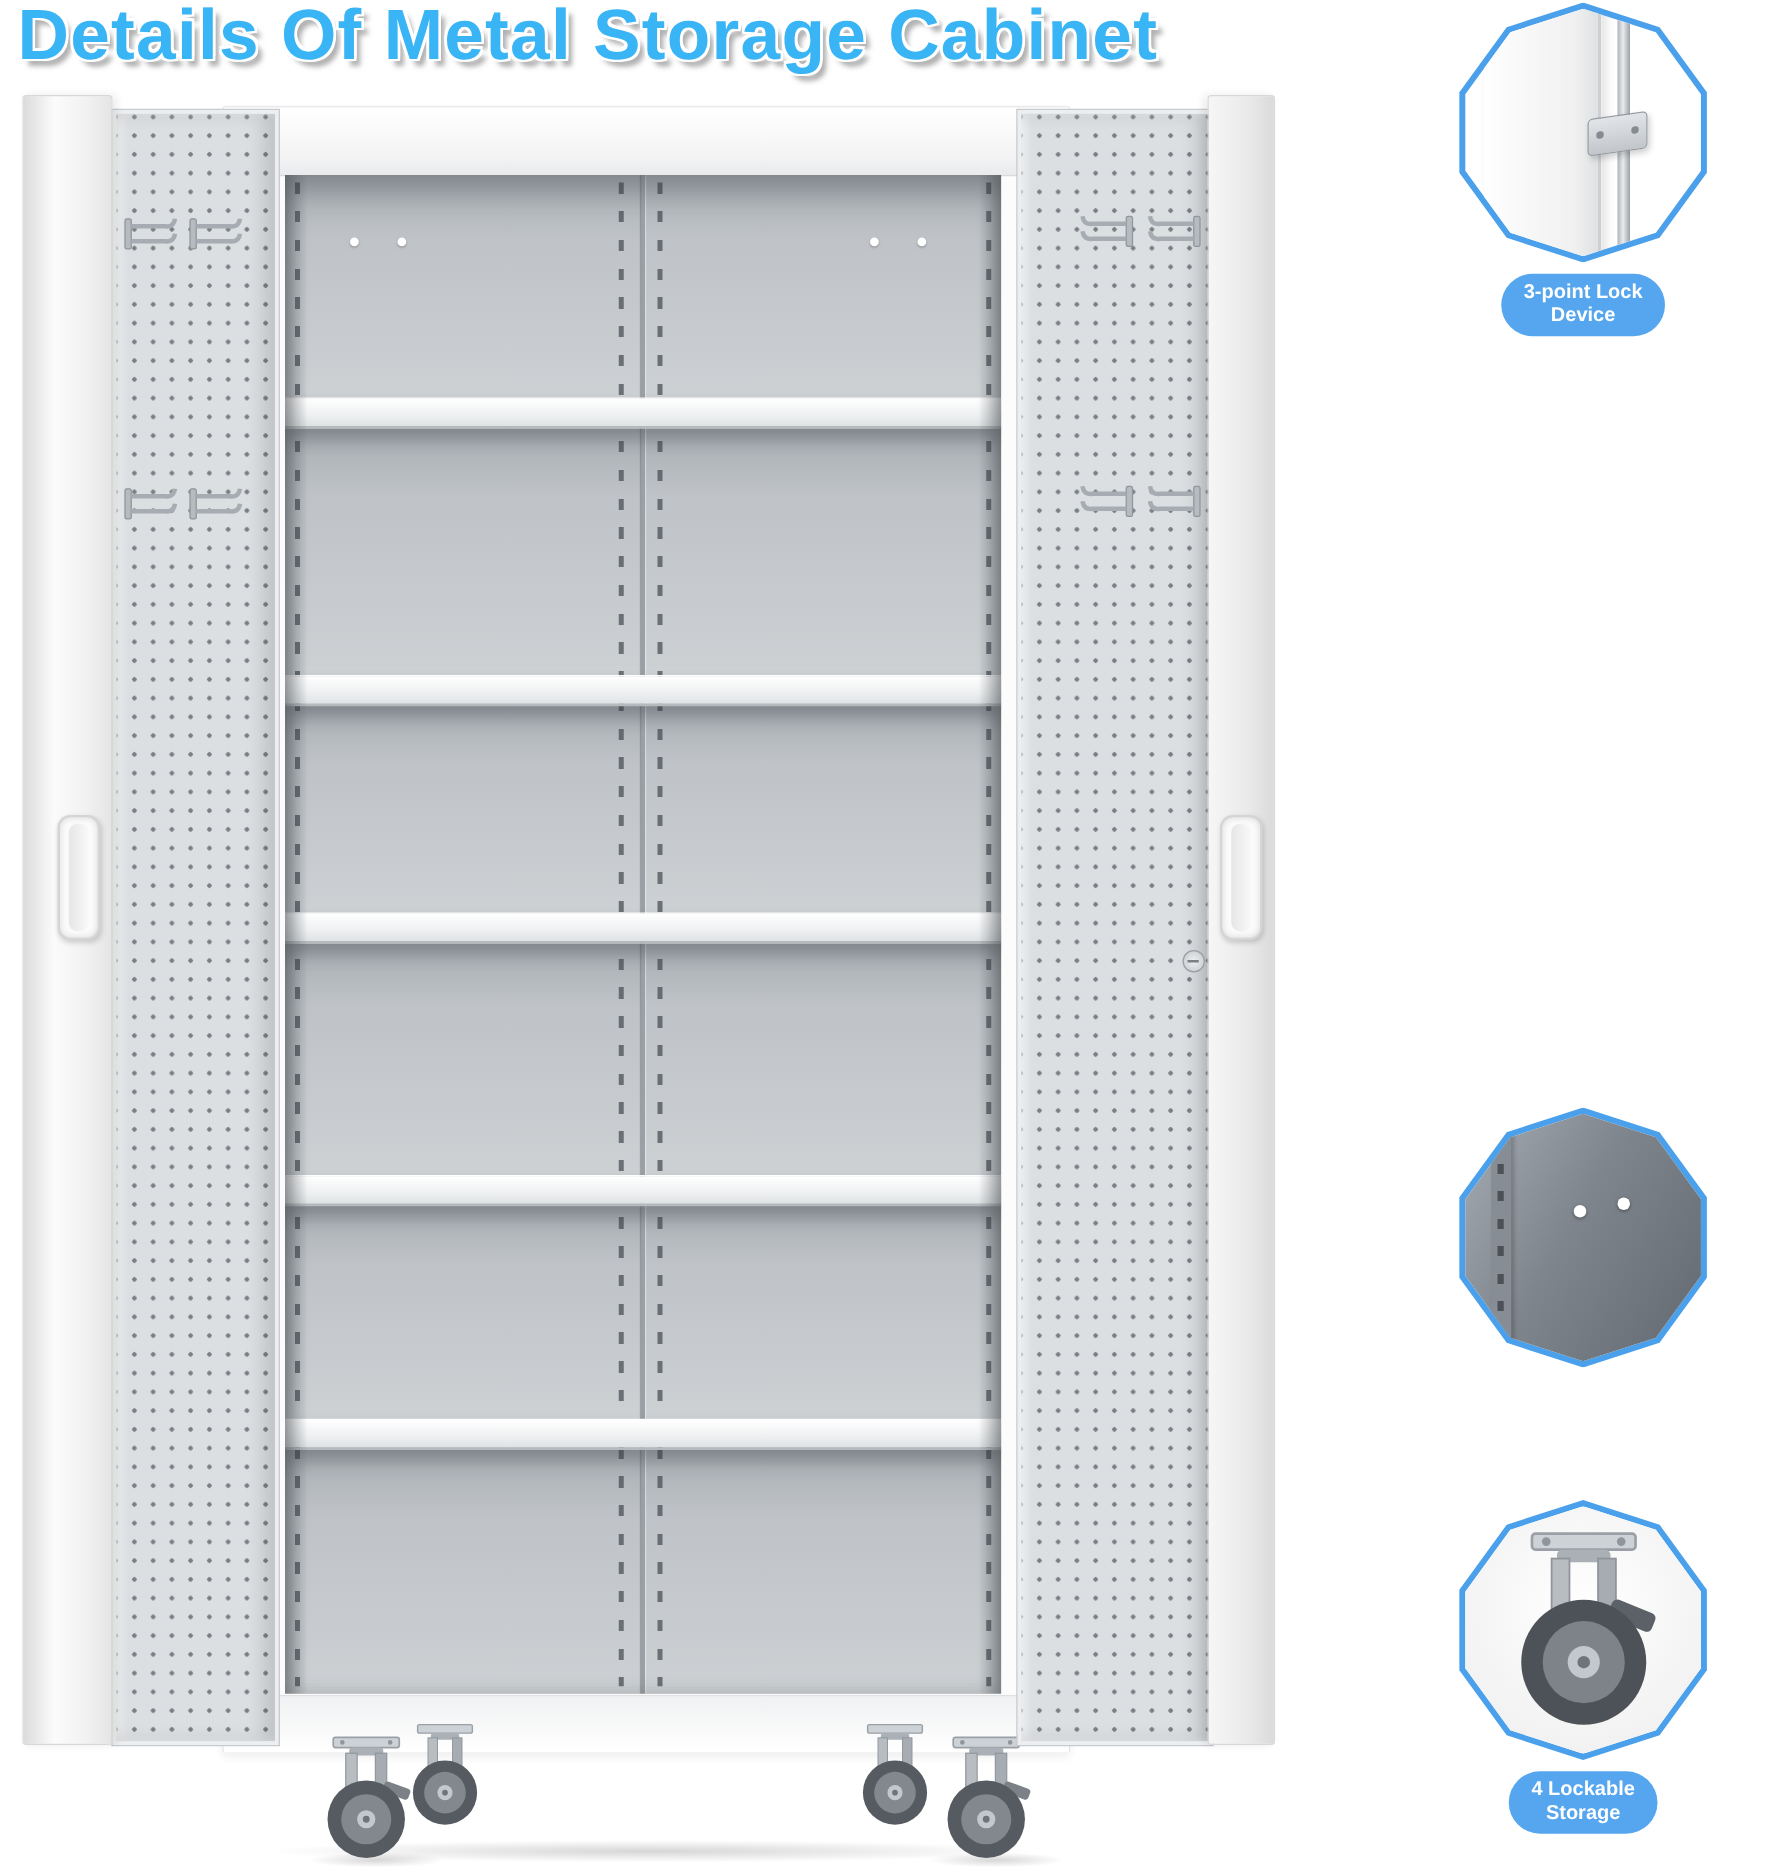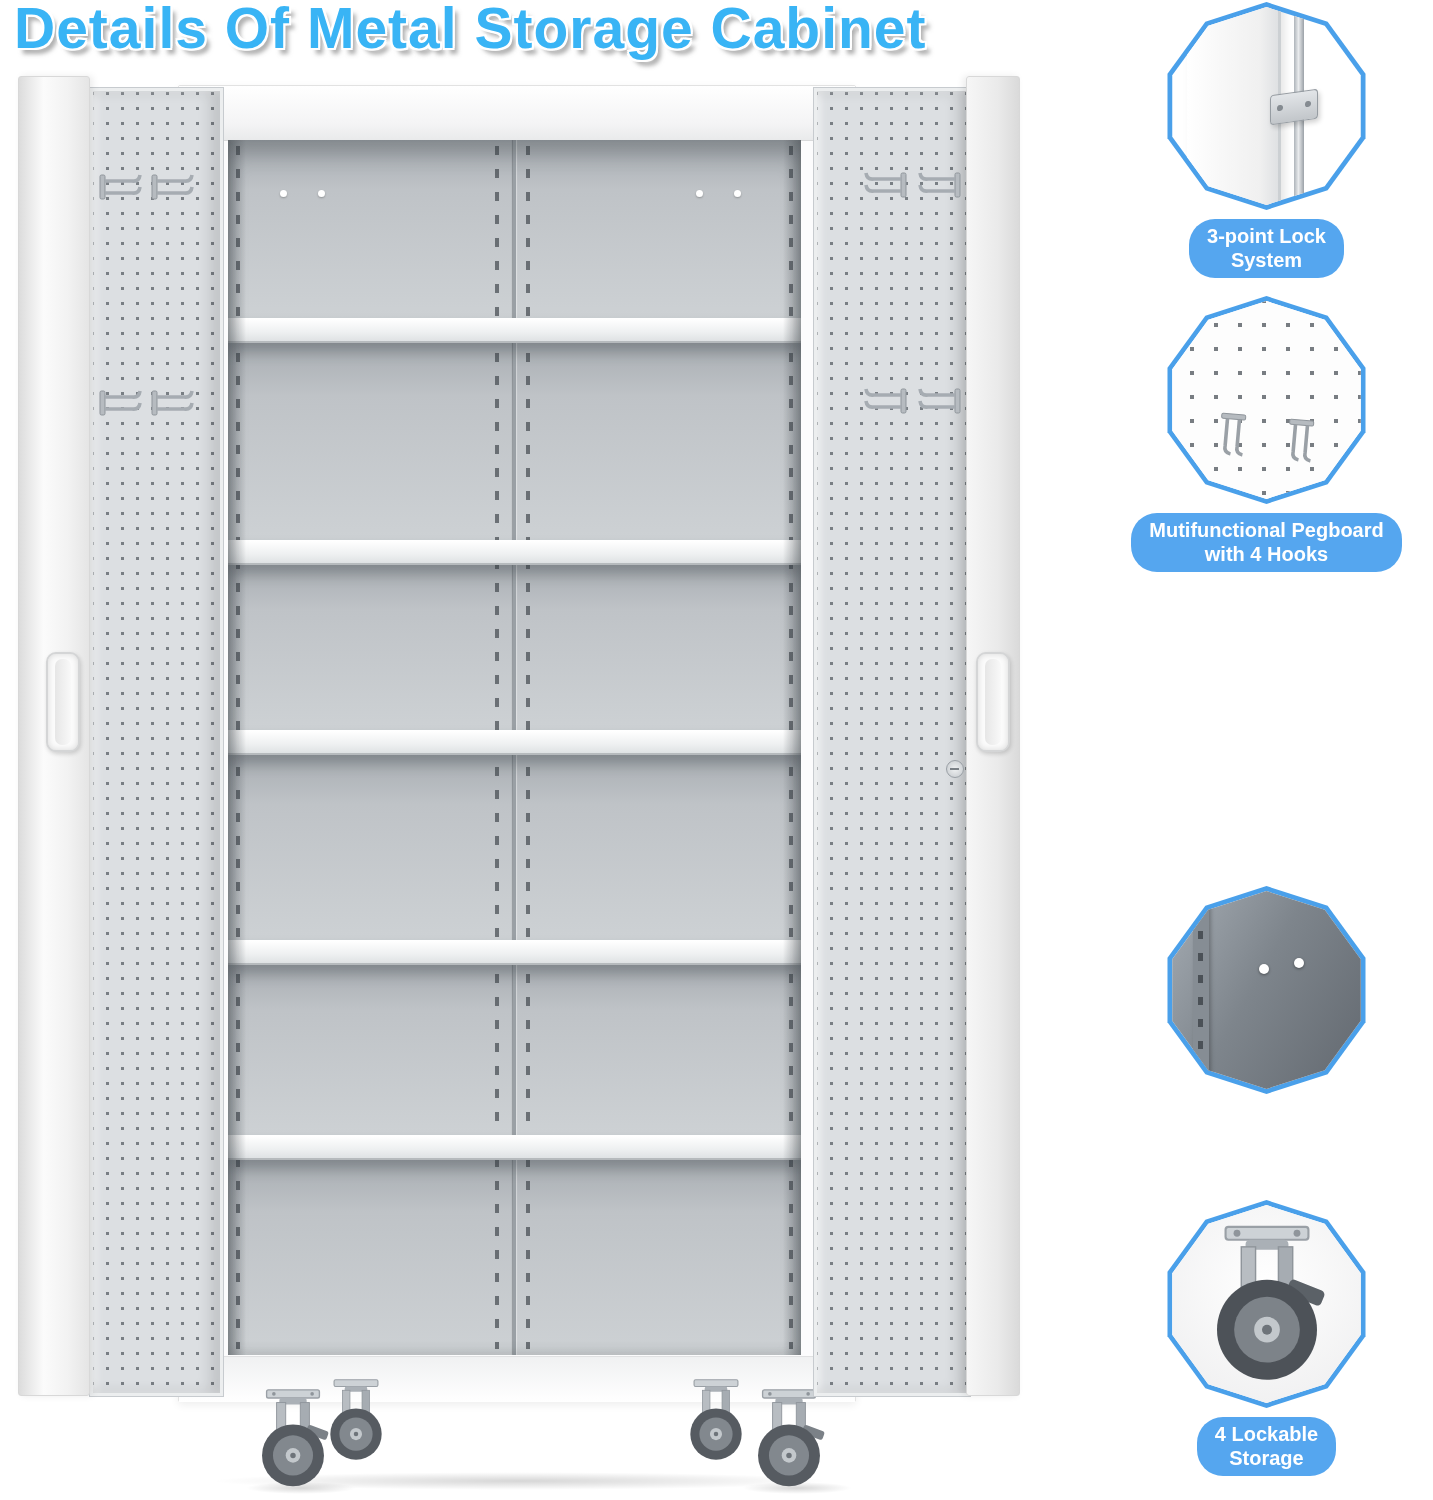--- a/index.html
+++ b/index.html
@@ -75,21 +75,21 @@
   
   .caster{position:absolute;z-index:4;}
   .floor-shadow{position:absolute;background:radial-gradient(ellipse at center,rgba(0,0,0,.16),transparent 70%);z-index:0;}
 
   
   .features{position:absolute;left:1100px;top:0;width:333px;height:1500px;}
   .feature{position:absolute;left:0;width:333px;display:flex;flex-direction:column;align-items:center;}
   .decagon{clip-path:polygon(50% 0%,79.4% 9.5%,97.6% 34.5%,97.6% 65.5%,79.4% 90.5%,50% 100%,20.6% 90.5%,2.4% 65.5%,2.4% 34.5%,20.6% 9.5%);}
   .feature-img{width:208px;height:208px;background:#4aa0ea;display:grid;place-items:center;}
   .feature-img-inner{width:198px;height:198px;background:#fff;position:relative;overflow:hidden;}
-  .pill{margin-top:9px;background:#55a6ef;color:#fff;font-weight:700;font-size:20px;line-height:1.18;
+  .pill{margin-top:9px;background:#55a6ef;color:#fff;font-weight:700;font-size:16px;line-height:1.18;
     padding:6px 18px;border-radius:26px;text-align:center;white-space:nowrap;}
 
   
   .lk-door{position:absolute;left:10%;top:-6%;bottom:-6%;width:46%;
     background:linear-gradient(90deg,#ffffff,#f0f0f0 80%,#dfe1e3);
     border-right:3px solid #ccd0d3;border-radius:8px;box-shadow:4px 0 8px rgba(0,0,0,.10);}
   .lk-rod{position:absolute;left:64%;top:-6%;height:112%;width:10px;
     background:linear-gradient(90deg,#aeb4ba,#e9ebed 45%,#9ba1a7);border-radius:4px;}
   .lk-bracket{position:absolute;left:52%;top:43%;width:46px;height:28px;
     background:linear-gradient(180deg,#e2e5e8,#c2c6ca);border:1px solid #969ca2;
@@ -300,49 +300,24 @@
           <div class="lk-door"></div>
           <div class="lk-rod"></div>
           <div class="lk-bracket">
             <span class="lk-bolt" style="left:6px;top:10px"></span>
             <span class="lk-bolt" style="right:6px;top:10px"></span>
           </div>
         </div>
       </div>
       <div class="pill">
         <div>3-point Lock</div>
-        <div>System</div>
+        <div>Device</div>
       </div>
     </div>
 
-    <div class="feature" style="top:296px">
-      <div class="feature-img decagon">
-        <div class="feature-img-inner decagon">
-          <div class="ic-peg"></div>
-          <div class="hook" style="left:40px;top:120px;transform:rotate(95deg)">
-            <svg viewBox="0 0 44 30" width="44" height="30">
-              <rect x="2" y="3" width="5" height="24" rx="1.5" fill="#b6bbc0" stroke="#8f959b" stroke-width="1"></rect>
-              <path d="M7 9 h27 q7 1 8 -6" fill="none" stroke="#9aa0a6" stroke-width="3.6"></path>
-              <path d="M7 21 h27 q7 1 8 -6" fill="none" stroke="#9aa0a6" stroke-width="3.6"></path>
-            </svg>
-          </div>
-          <div class="hook" style="left:108px;top:126px;transform:rotate(95deg)">
-            <svg viewBox="0 0 44 30" width="44" height="30">
-              <rect x="2" y="3" width="5" height="24" rx="1.5" fill="#b6bbc0" stroke="#8f959b" stroke-width="1"></rect>
-              <path d="M7 9 h27 q7 1 8 -6" fill="none" stroke="#9aa0a6" stroke-width="3.6"></path>
-              <path d="M7 21 h27 q7 1 8 -6" fill="none" stroke="#9aa0a6" stroke-width="3.6"></path>
-            </svg>
-          </div>
-        </div>
-      </div>
-      <div class="pill">
-        <div>Mutifunctional Pegboard</div>
-        <div>with 4 Hooks</div>
-      </div>
-    </div>
 
 
     <div class="feature" style="top:886px">
       <div class="feature-img decagon">
         <div class="feature-img-inner decagon">
           <div class="ic-antitip"></div>
           <div class="at-post"></div>
           <span class="at-hole" style="left:46%;top:37%"></span>
           <span class="at-hole" style="left:64%;top:34%"></span>
         </div>

